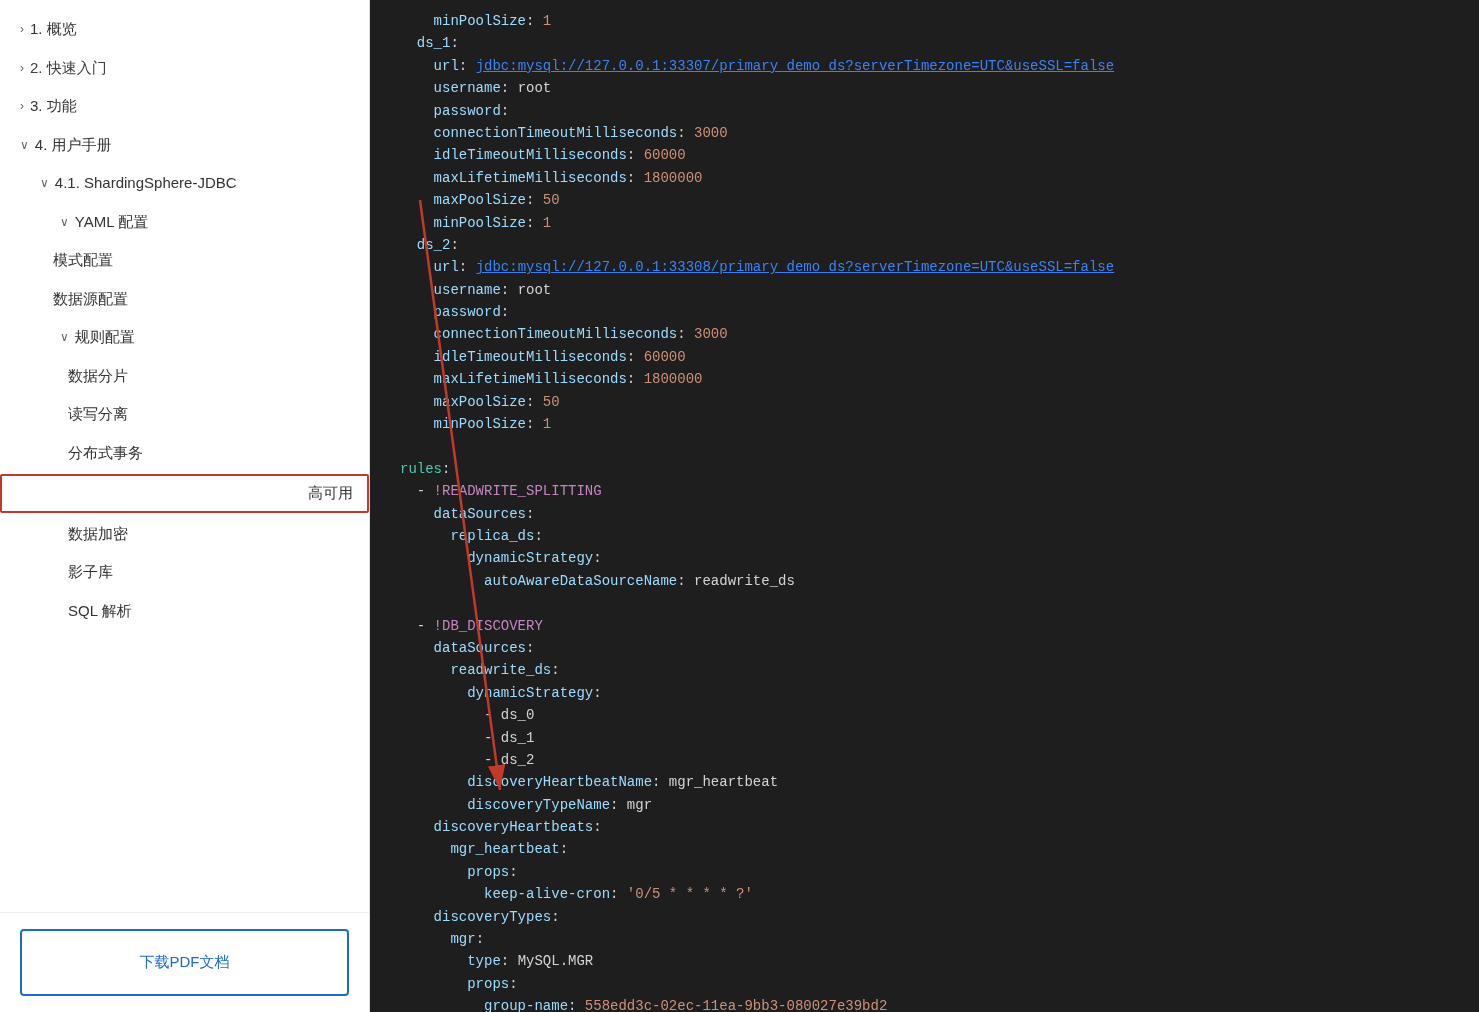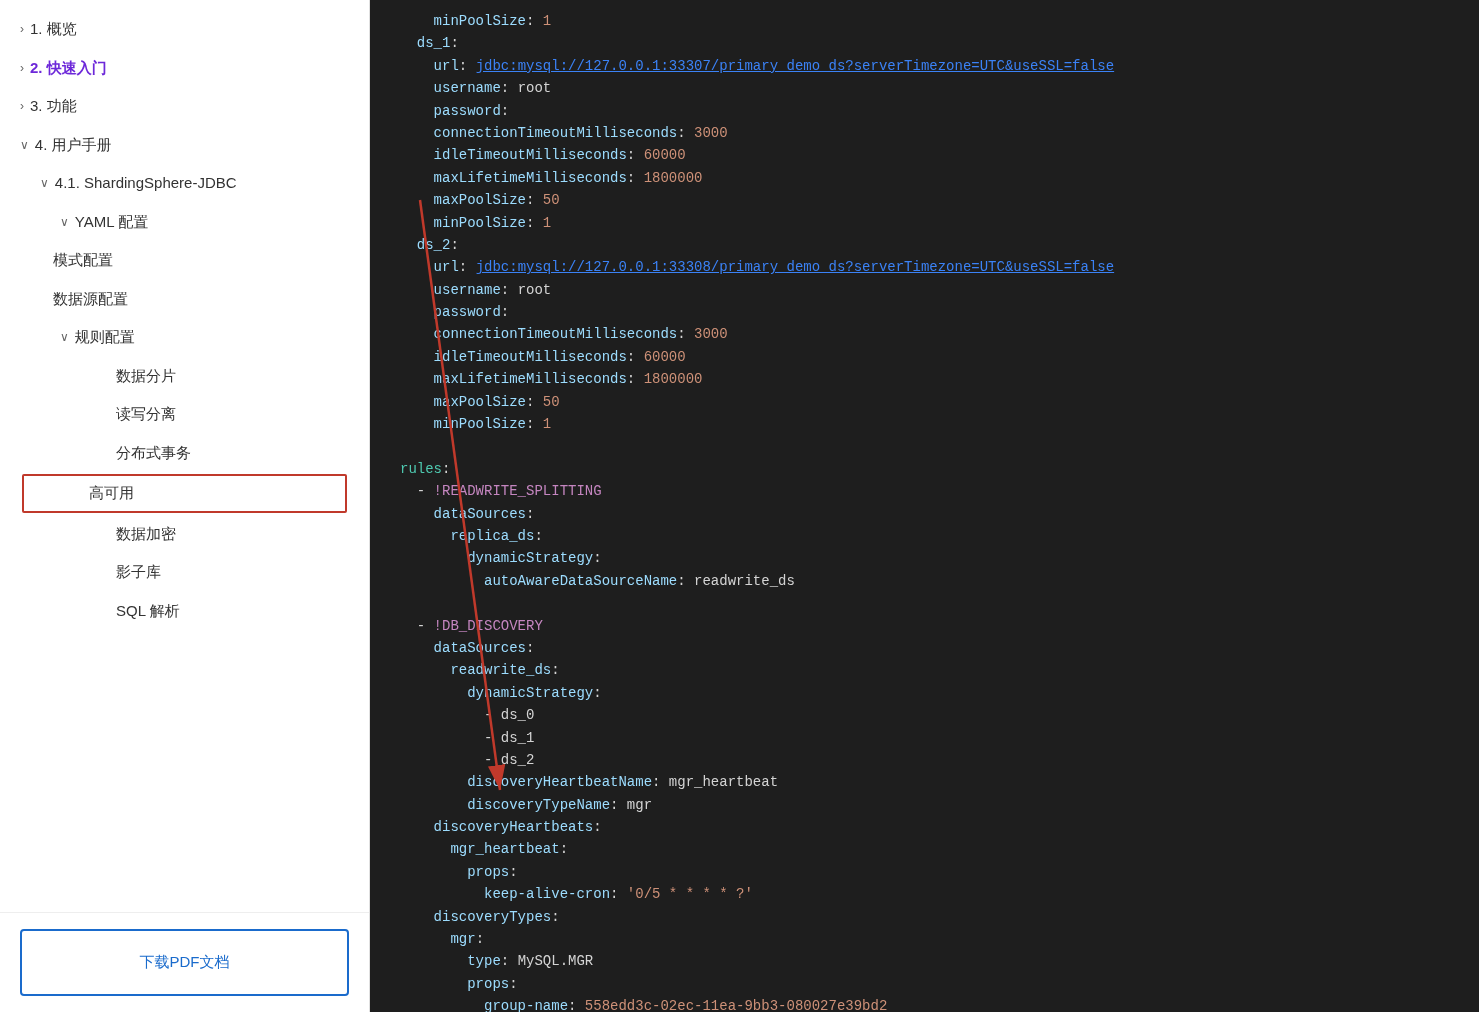--- a/index.html
+++ b/index.html
@@ -29,28 +29,29 @@
     .nav-item .arrow {
       margin-right: 6px;
       font-size: 12px;
       color: #666;
     }
     .nav-item.active-parent { color: #e07000; }
     .nav-item.level1 { padding-left: 20px; }
     .nav-item.level2 { padding-left: 40px; }
     .nav-item.level3 { padding-left: 60px; }
     .nav-item.level4 { padding-left: 53px; }
-    .nav-item.level5 { padding-left: 68px; margin-left: 48px; }
+    .nav-item.level5 { padding-left: 68px; }
     .nav-item.highlighted {
       border: 2px solid #c0392b;
       color: #333;
       font-weight: normal;
-      margin: 2px 22px;
+      margin: 2px 0;
       padding: 6px 14px 6px 65px;
       border-radius: 2px;
+      justify-content: flex-end;
     }
     .sidebar-footer {
       padding: 16px 20px;
       border-top: 1px solid #eee;
     }
     .download-btn {
       display: block;
       width: 100%;
       padding: 22px;
       border: 2px solid #1a6bcc;
@@ -95,21 +96,21 @@
 <div class="sidebar">
   <div class="sidebar-nav">
 
     <div class="nav-item level1">
       <span class="arrow">›</span>
       <span>1. 概览</span>
     </div>
 
     <div class="nav-item level1 active-parent">
       <span class="arrow">›</span>
-      <span style="color:#6d28d9;font-weight:bold;">2. 快速入门</span>
+      <span style="color:#404040;">2. 快速入门</span>
     </div>
 
     <div class="nav-item level1">
       <span class="arrow">›</span>
       <span>3. 功能</span>
     </div>
 
     <div class="nav-item level1">
       <span class="arrow">∨</span>
       <span>4. 用户手册</span>

